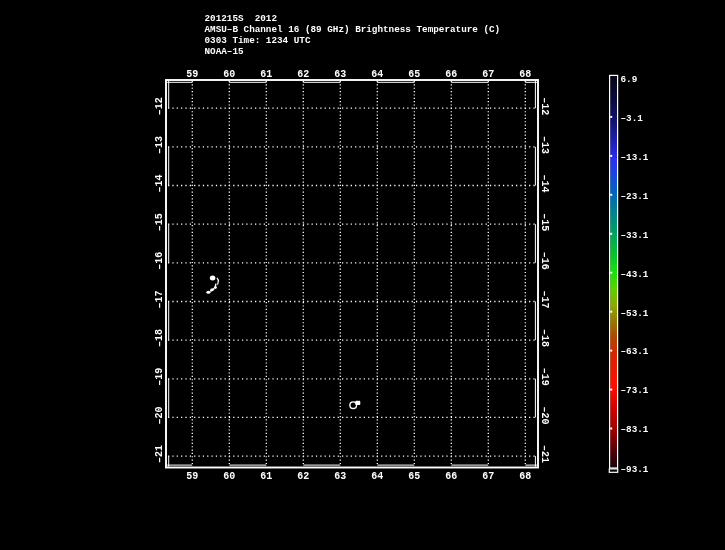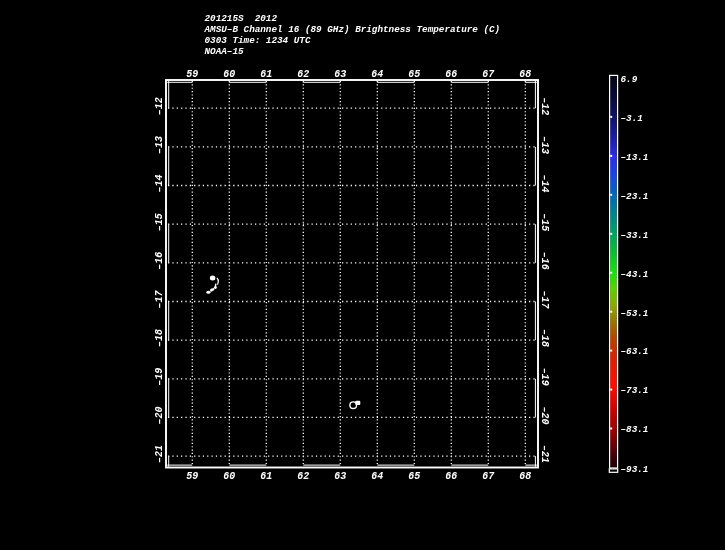--- a/index.html
+++ b/index.html
@@ -1,16 +1,16 @@
 <!DOCTYPE html>
 <html><head>
 <meta charset="utf-8">
 <style>
 html,body{margin:0;padding:0;background:#000;}
-#c{position:relative;width:725px;height:550px;background:#000;overflow:hidden;font-style:italic;}
+#c{position:relative;width:725px;height:550px;background:#000;overflow:hidden;}
 svg{display:block;}
 text{fill:#fff;font-family:"Liberation Mono",monospace;font-weight:bold;}
 .t{font-size:9.3px;}
 .a{font-size:10px;}
 .cb{font-size:9.3px;}
 </style>
 </head>
 <body>
 <div id="c">
 <svg width="725" height="550" viewBox="0 0 725 550">

